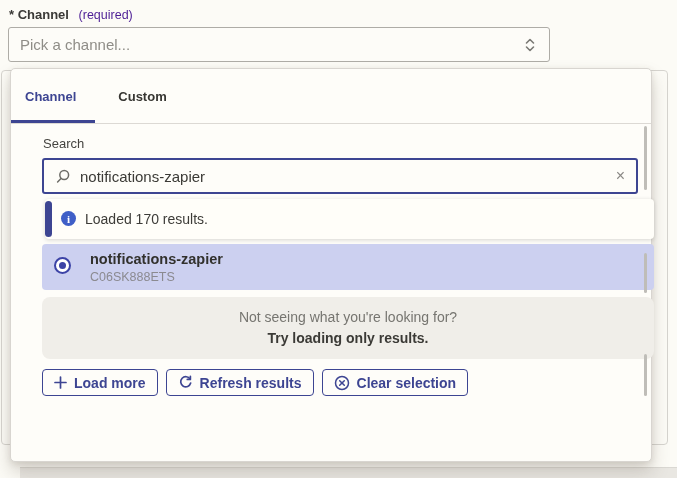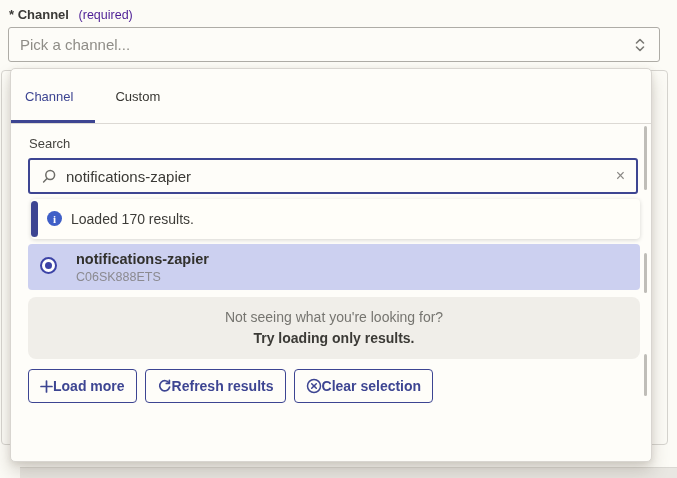--- a/index.html
+++ b/index.html
@@ -9,21 +9,21 @@
     background: #fcfbf6;
     font-family: "Liberation Sans", sans-serif;
     overflow: hidden;
     color: #3b3a36;
   }
   
   .field-label { position: absolute; left: 9px; top: 7px; font-size: 13px; }
   .field-label .name { font-weight: bold; color: #3a3936; }
   .field-label .req  { font-size: 12.5px; color: #4c1d95; margin-left: 6px; }
   .select-box {
-    position: absolute; left: 8px; top: 27px; width: 652px; height: 35px;
+    position: absolute; left: 8px; top: 27px; width: 542px; height: 35px;
     border: 1px solid #aeaca6; border-radius: 3px; background: #fdfcf8;
     display: flex; align-items: center; padding: 0 11px; cursor: pointer;
   }
   .select-placeholder { font-size: 15px; color: #8f8d87; }
   .select-chevron { margin-left: auto; display: flex; color: #7b7a75; }
 
   
   .ghost-box {
     position: absolute; left: 1px; top: 70px; width: 667px; height: 375px;
     border: 1px solid #d6d4cf; border-radius: 4px; background: transparent;
@@ -36,27 +36,27 @@
   
   .panel {
     position: absolute; left: 10px; top: 68px; width: 642px; height: 394px;
     background: #fefdf9; border: 1px solid #d8d5d0; border-radius: 5px;
     box-shadow: 0 10px 18px rgba(85,75,60,.22), 0 2px 6px rgba(85,75,60,.12);
   }
   .tabs {
     position: relative; height: 55px; border-bottom: 1px solid #dcd9d4;
     display: flex; align-items: center; padding-left: 14px; gap: 42px;
   }
-  .tab { font-size: 13px; font-weight: normal; color: #373632; cursor: pointer; }
+  .tab { font-size: 13px; font-weight: bold; color: #373632; cursor: pointer; }
   .tab.active { color: #3d4592; }
   .tab-underline {
     position: absolute; left: 0; bottom: 0; width: 84px; height: 3px;
     background: #3d4592;
   }
-  .content { padding: 13px 13px 0 17px; }
+  .content { padding: 13px 13px 0 31px; }
 
   .search-label { font-size: 13px; color: #454440; line-height: 14px; margin: 0 0 7px 1px; }
   .search-box {
     height: 36px; border: 2px solid #3d4592; border-radius: 3px;
     background: #fefdf9; display: flex; align-items: center; padding: 0 11px 0 12px;
   }
   .search-box svg { flex: 0 0 auto; color: #6e6d68; }
   .search-box input {
     flex: 1; border: none; outline: none; background: transparent;
     font-family: "Liberation Sans", sans-serif; font-size: 15px; color: #3b3a36;
@@ -97,21 +97,21 @@
 
   .empty-box {
     margin-top: 7px; width: 612px; height: 62px; background: #f0eee9;
     border-radius: 8px; text-align: center; padding-top: 10px;
   }
   .empty-line1 { font-size: 14px; color: #767570; line-height: 21px; }
   .empty-line2 { font-size: 14px; font-weight: bold; color: #3b3a36; line-height: 21px; cursor: pointer; }
 
   .btn-row { margin-top: 10px; display: flex; gap: 8px; }
   .btn {
-    display: inline-flex; align-items: center; gap: 0; height: 34px;
+    display: inline-flex; align-items: center; gap: 7px; height: 27px;
     border: 1.5px solid #3d4592; border-radius: 4px; background: transparent;
     color: #3d4592; font-family: "Liberation Sans", sans-serif;
     font-size: 14px; font-weight: bold; padding: 0 11px; cursor: pointer;
   }
   .btn svg { color: #3d4592; }
 
   .scroll-seg {
     position: absolute; right: 4px; width: 3px; background: #bfbdb8; border-radius: 2px;
   }
   .seg1 { top: 57px;  height: 64px; }

